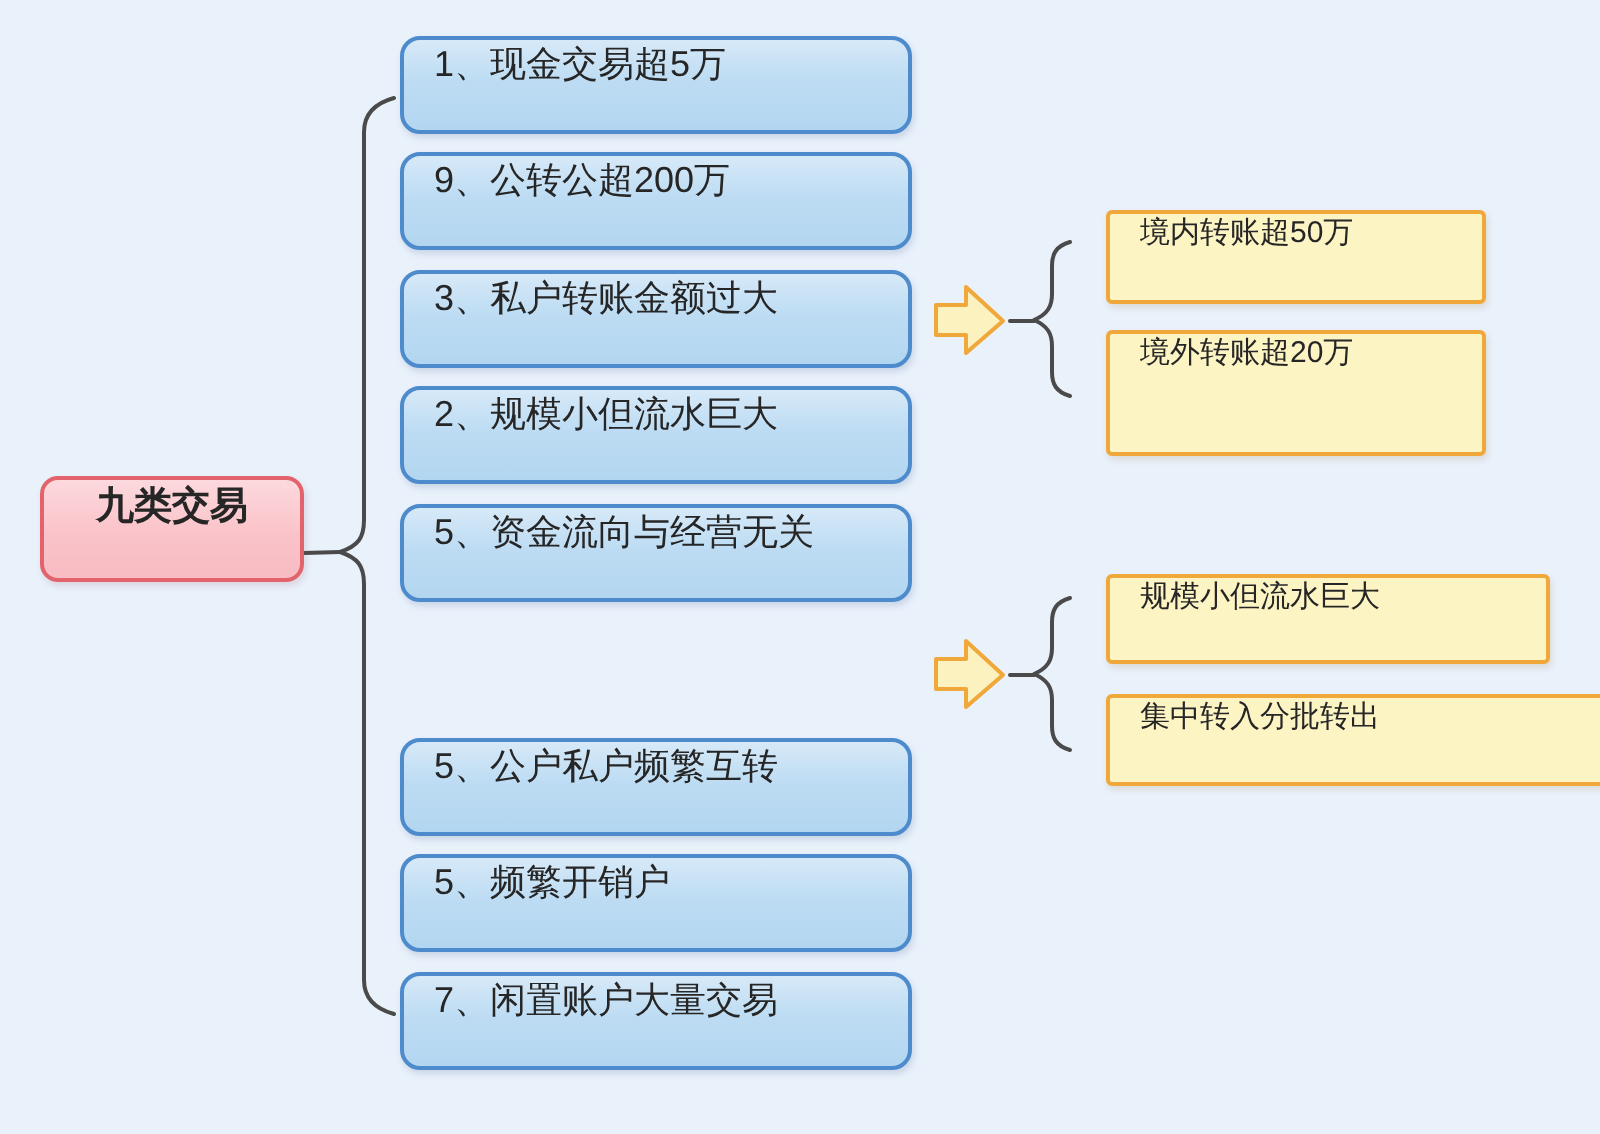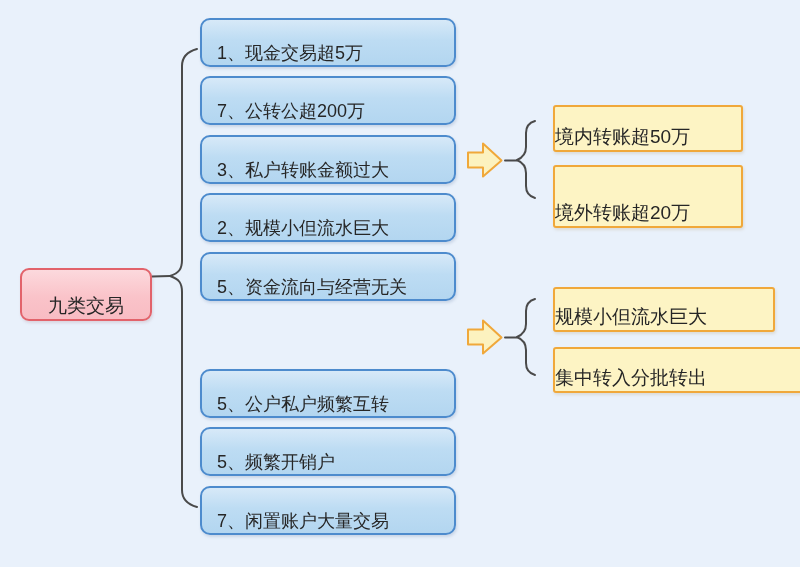--- a/index.html
+++ b/index.html
@@ -7,44 +7,46 @@
     position:relative;
     width:800px;height:567px;
     background:#e9f1fb;
     overflow:hidden;
     font-family:"Liberation Sans","DejaVu Sans",sans-serif;
   }
   .overlay{position:absolute;left:0;top:0;width:800px;height:567px;}
   .node{
     position:absolute;
     box-sizing:border-box;
-    display:flex;align-items:flex-end;
+    display:flex;align-items:flex-start;
     color:#262626;
   }
   .root-node{
-    left:20px;top:268px;width:132px;height:53px;
+    left:20px;top:238px;width:132px;height:53px;
     background:linear-gradient(180deg,#fcd9dd 0%,#fac3c9 55%,#f8bcc3 100%);
     border:2px solid #e2636b;border-radius:9px;
     justify-content:center;
     font-size:19px;
     box-shadow:1px 2px 3px rgba(150,90,100,0.18);
+    font-weight:bold;
   }
   .branch-node{
     left:200px;width:256px;height:49px;
     background:linear-gradient(180deg,#d7e9f8 0%,#bddcf3 45%,#b3d6f0 100%);
     border:2px solid #4d8bcd;border-radius:10px;
     padding-left:15px;
     font-size:18px;
     box-shadow:1px 2px 3px rgba(90,120,160,0.22);
   }
   .leaf-node{
     left:553px;
     background:#fdf4c4;
     border:2px solid #f0a83a;border-radius:3px;
-    font-size:19px;
+    padding-left:15px;
+    font-size:15px;
     box-shadow:1px 2px 3px rgba(160,130,60,0.18);
   }
   .label{white-space:nowrap;}
 </style>
 </head>
 <body>
 
 <div class="canvas">
 
   <svg class="overlay" width="800" height="567" viewBox="0 0 800 567" fill="none" stroke-linecap="round" stroke-linejoin="round">
@@ -65,21 +67,21 @@
   </svg>
 
   <div class="node root-node">
     <span class="label">九类交易</span>
   </div>
 
   <div class="node branch-node" style="top:18px">
     <span class="label">1、现金交易超5万</span>
   </div>
   <div class="node branch-node" style="top:76px">
-    <span class="label">7、公转公超200万</span>
+    <span class="label">9、公转公超200万</span>
   </div>
   <div class="node branch-node" style="top:135px">
     <span class="label">3、私户转账金额过大</span>
   </div>
   <div class="node branch-node" style="top:193px">
     <span class="label">2、规模小但流水巨大</span>
   </div>
   <div class="node branch-node" style="top:252px">
     <span class="label">5、资金流向与经营无关</span>
   </div>

